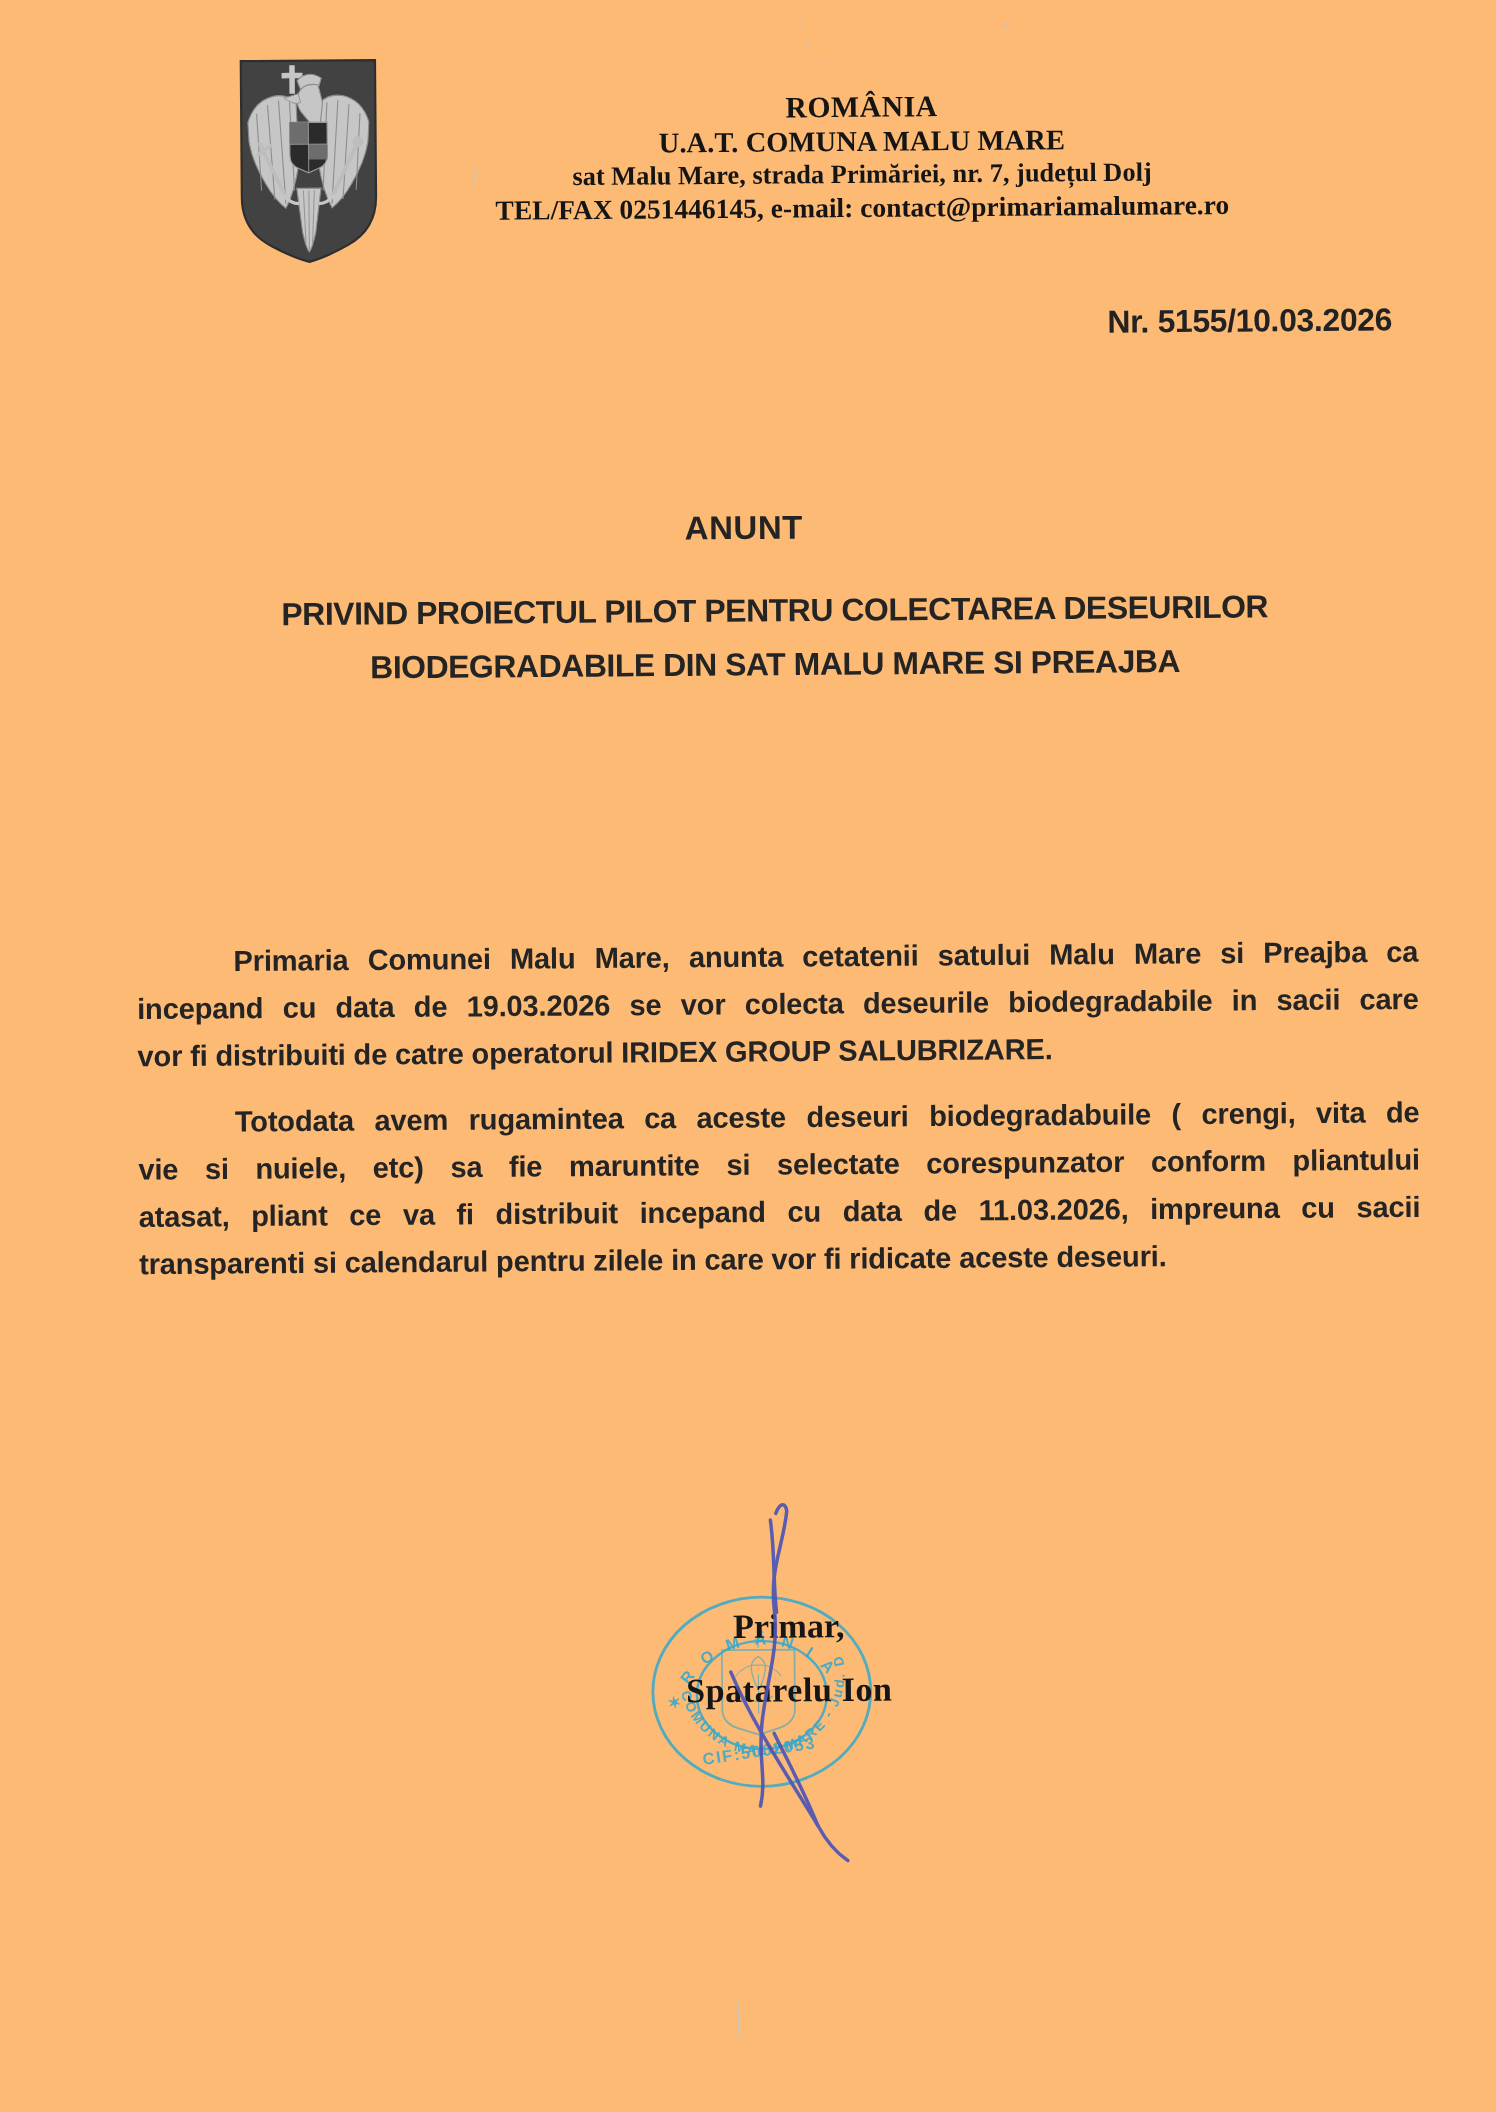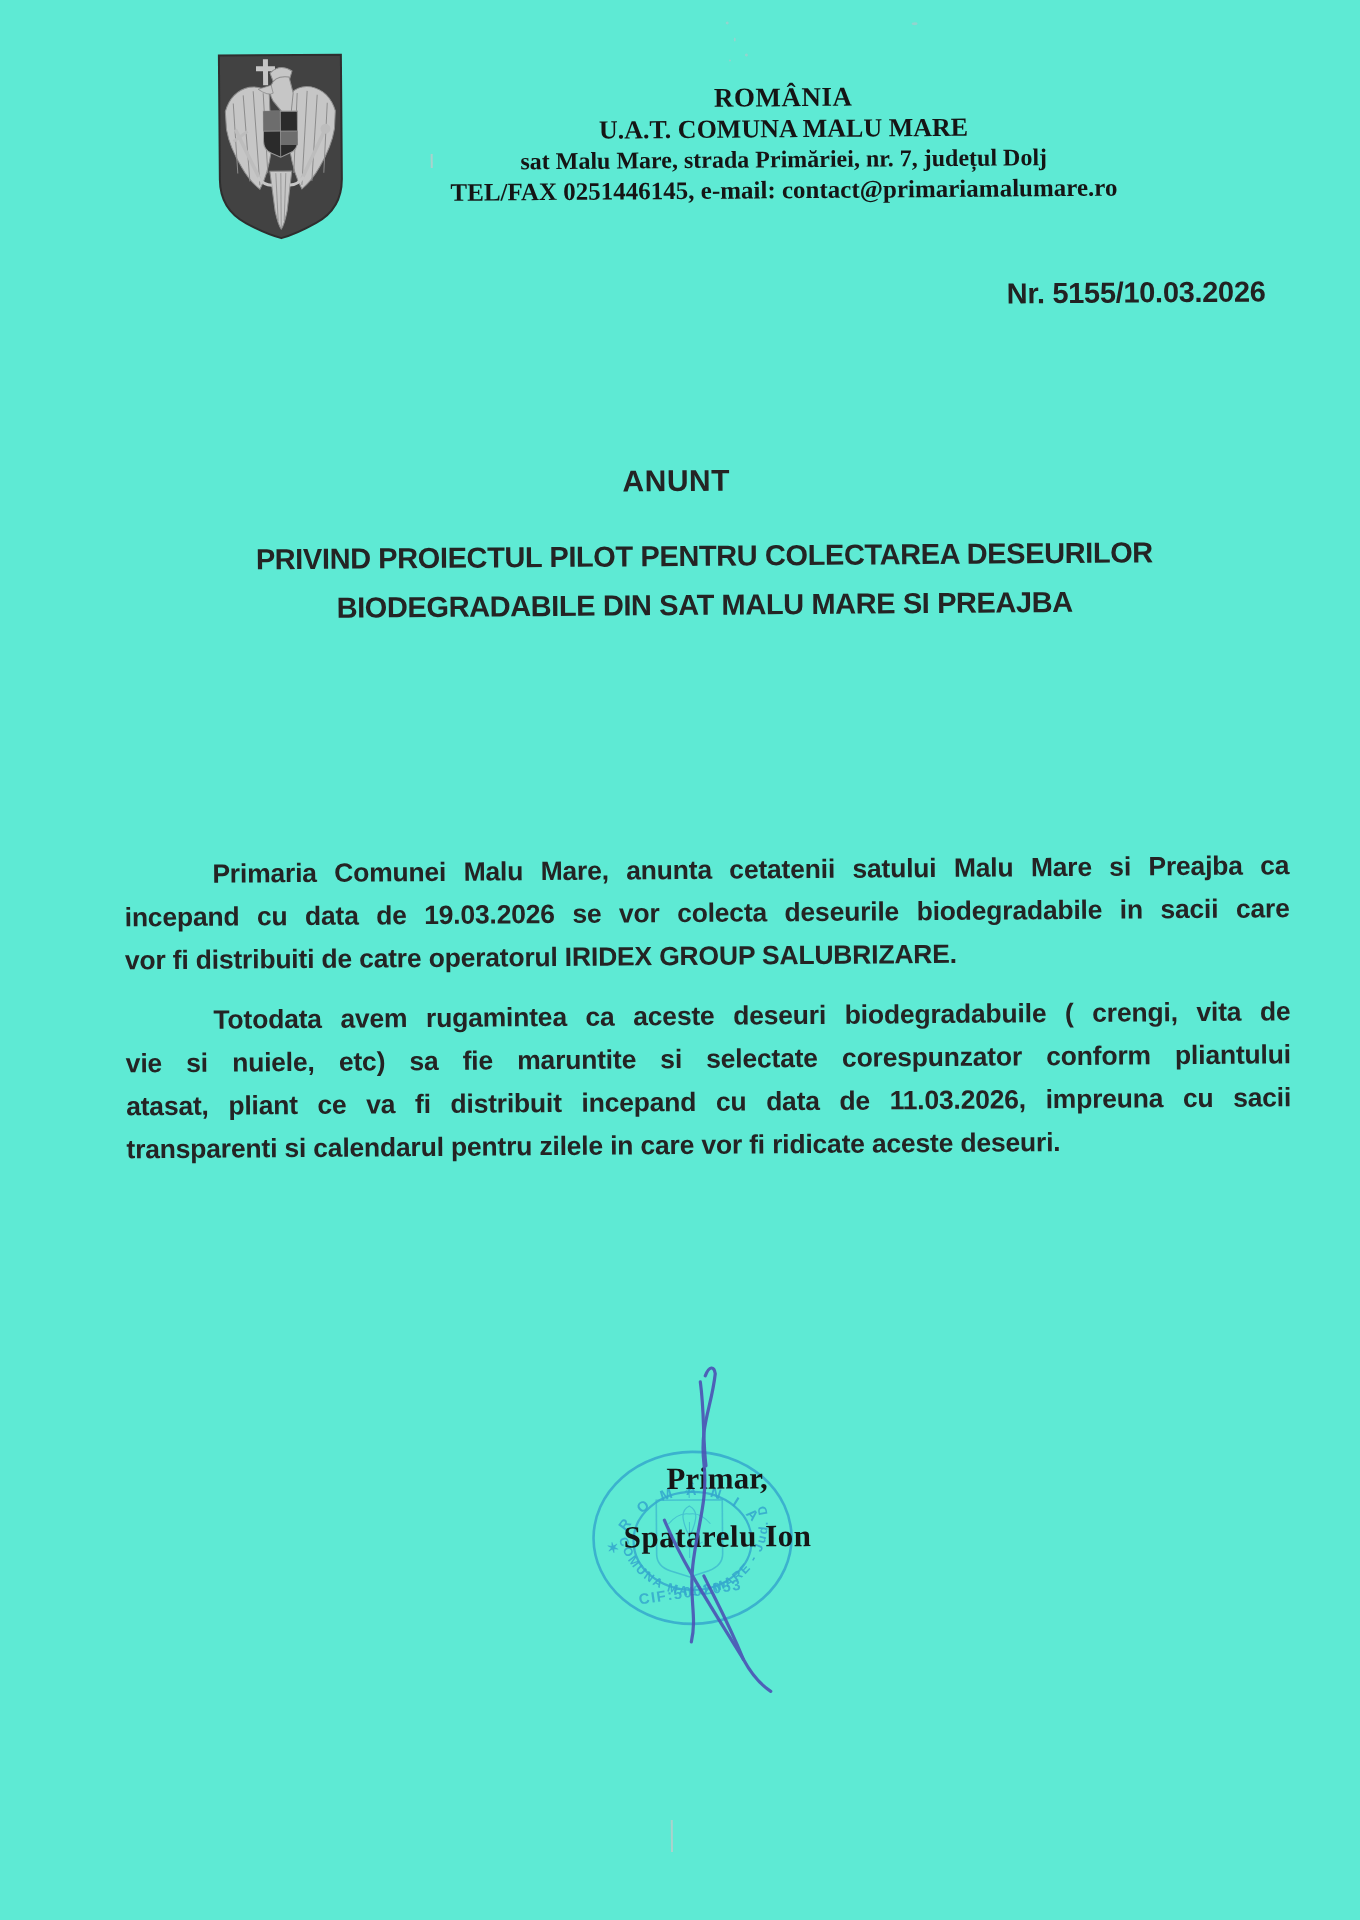--- a/index.html
+++ b/index.html
@@ -1,19 +1,19 @@
 <!DOCTYPE html>
 <html><head>
 <meta charset="utf-8">
 <style>
   * { margin:0; padding:0; box-sizing:border-box; }
   html,body { background:#e8e8e8; }
   .page {
     position:relative; width:1360px; height:1920px;
-    background:#5eead4; overflow:hidden;
+    background:#fdba74; overflow:hidden;
     font-family:"Liberation Sans", sans-serif;
     color:#1f1f1f;
   }
   .tilt { position:absolute; left:0; top:0; width:1360px; height:1920px;
           transform:rotate(-0.45deg); transform-origin:680px 960px; }
 
   
   .crest { position:absolute; left:220px; top:50px; width:134px; height:188px; }
   .header-text {
     position:absolute; left:420px; top:82px; width:740px;

